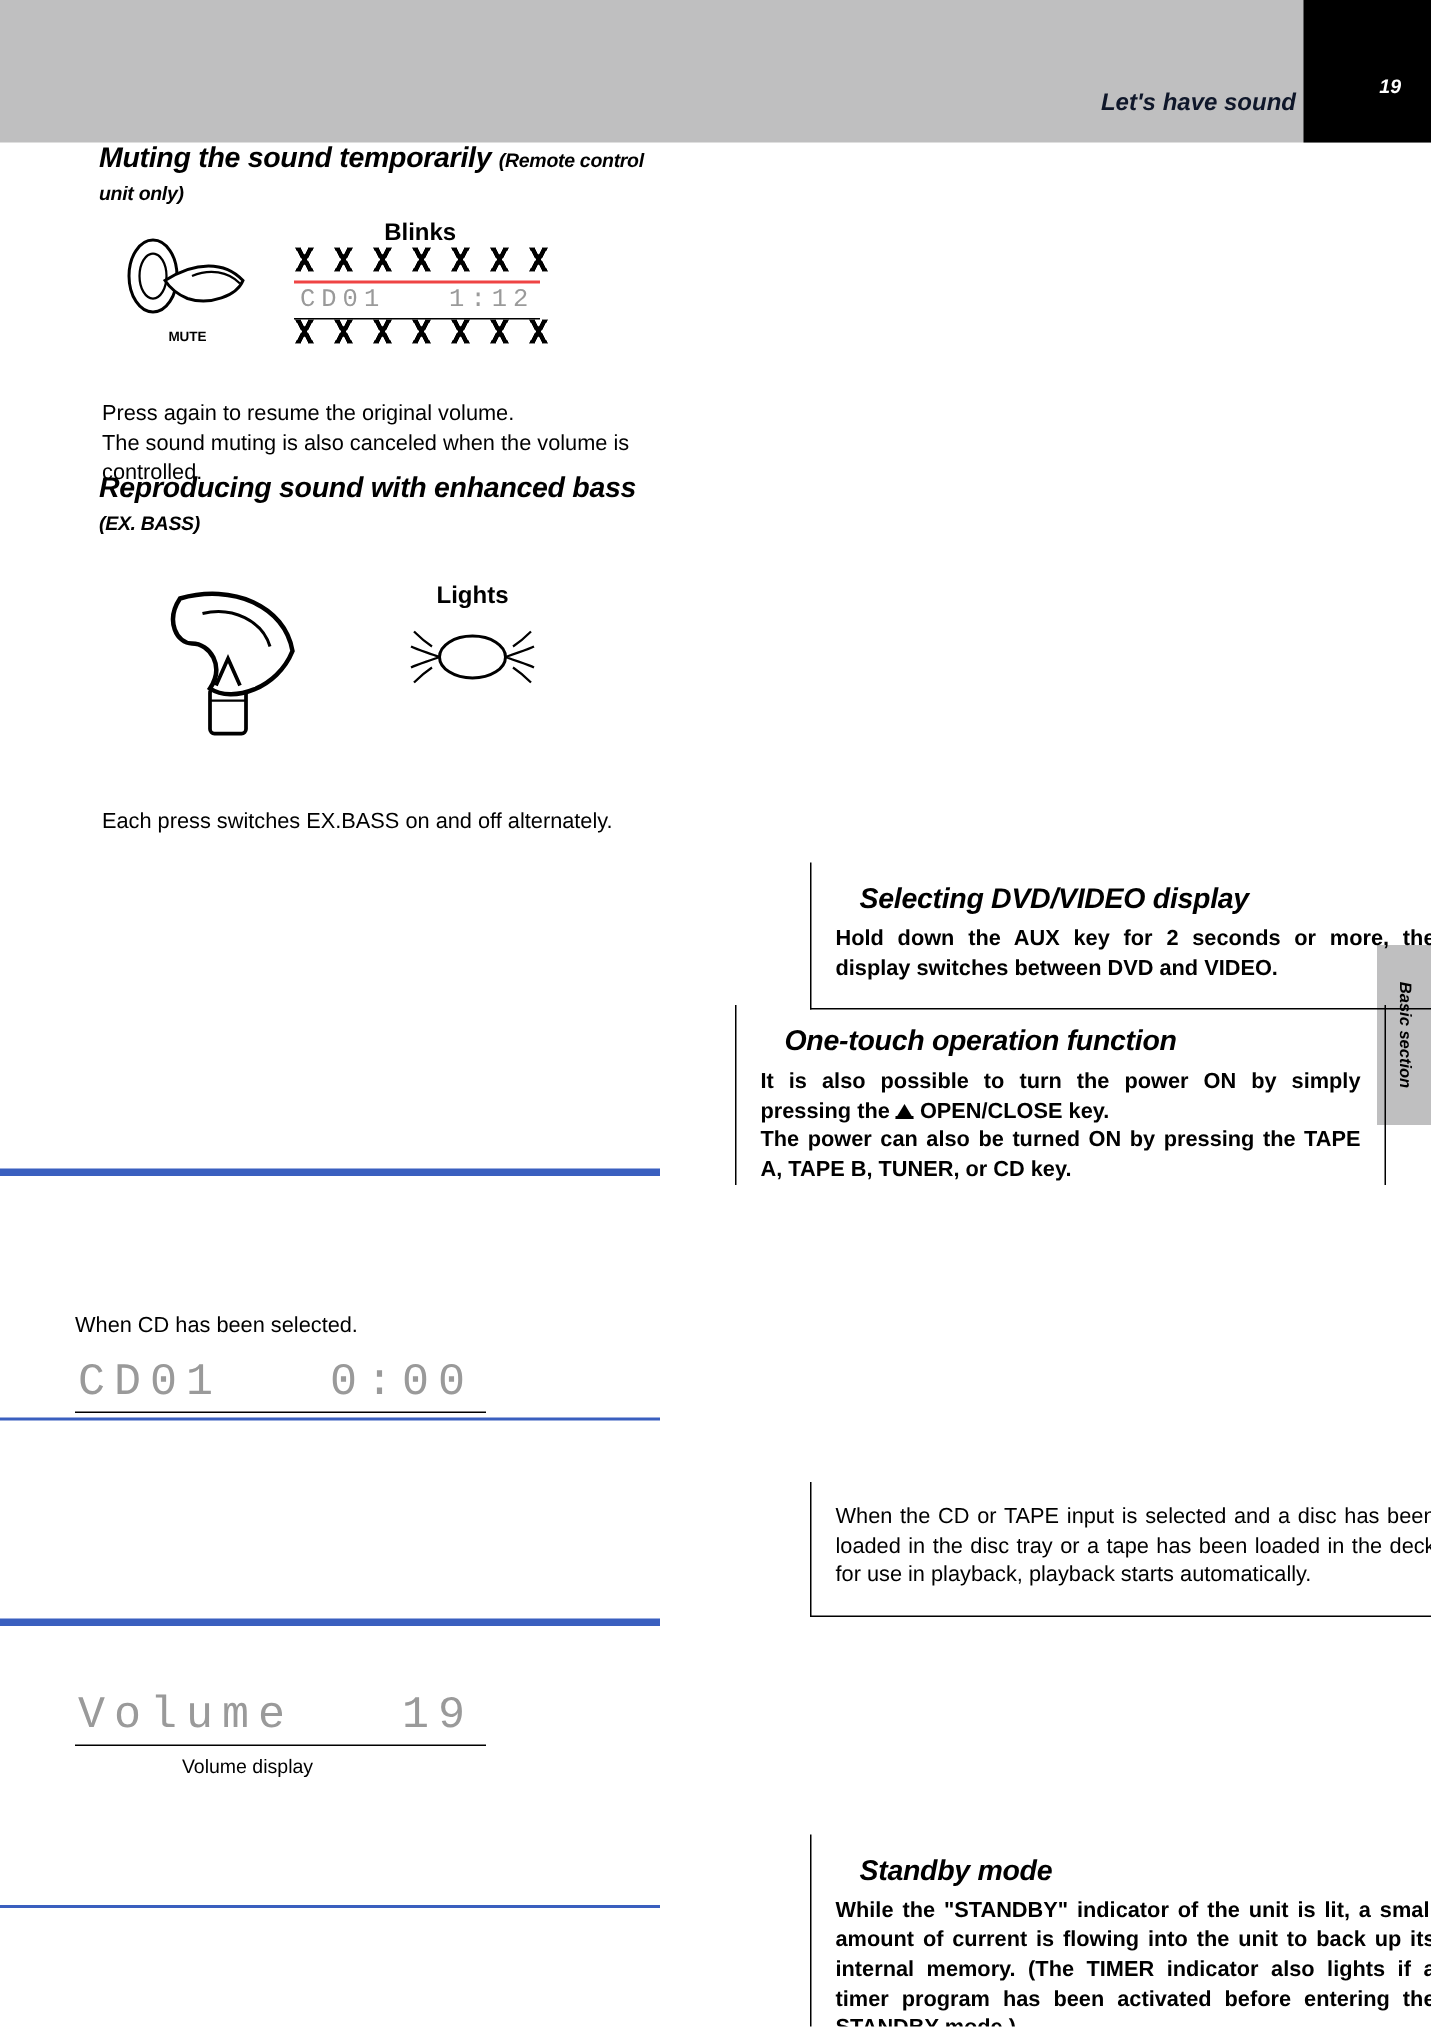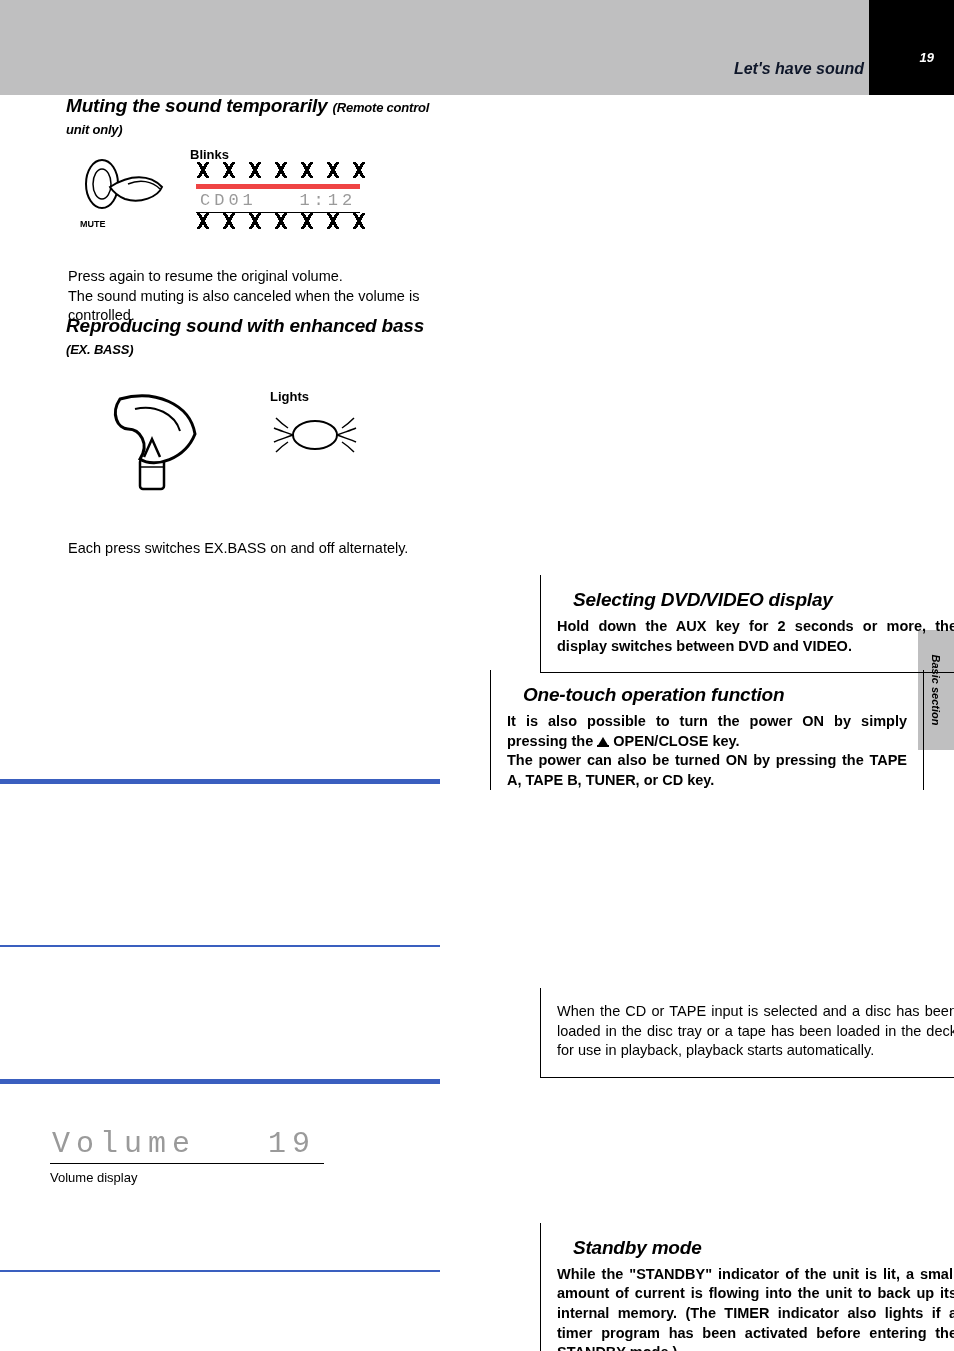--- a/index.html
+++ b/index.html
@@ -23,22 +23,22 @@
   .body{font-size:14.5px;line-height:1.35}
   .bold{font-weight:bold}
   .just{text-align:justify}
 
   .rule{height:2px;background:#3a5fbf;margin:0;border:0}
   .rule.thick{height:5px}
 
   .lcd{font-family:"Courier New",monospace;font-size:30px;letter-spacing:6px;color:#9a9a9a;white-space:pre;border-bottom:1px solid #000;display:inline-block;padding:0 8px 2px 2px;margin-top:6px}
   .lcd.small{font-size:17px;letter-spacing:4px;padding:0 2px 0 0;border-bottom:0}
 
-  .cap-small{font-size:13px;font-weight:bold;text-align:left}
-  .caption{font-size:13px;text-align:left;margin-top:6px}
+  .cap-small{font-size:16px;font-weight:bold;text-align:center}
+  .caption{font-size:13px;text-align:center;margin-top:6px}
 
   .blink-wrap{display:inline-block;position:relative;padding:16px 10px 16px 6px}
   .blink-wrap::before,.blink-wrap::after{content:"";position:absolute;left:0;right:0;height:16px;background-repeat:repeat-x;background-size:26px 16px}
   .blink-wrap::before{top:0;background-image:linear-gradient(60deg,transparent 0 45%,#000 45% 55%,transparent 55% 100%),linear-gradient(-60deg,transparent 0 45%,#000 45% 55%,transparent 55% 100%)}
   .blink-wrap::after{bottom:0;background-image:linear-gradient(-60deg,transparent 0 45%,#000 45% 55%,transparent 55% 100%),linear-gradient(60deg,transparent 0 45%,#000 45% 55%,transparent 55% 100%)}
 
   .side-tab{position:absolute;right:0;top:630px;width:36px;height:120px;background:#bfbfc0}
   .side-tab span{position:absolute;left:50%;top:50%;transform:translate(-50%,-50%) rotate(90deg);transform-origin:center;white-space:nowrap;font-weight:bold;font-style:italic;font-size:11px}
 
   .box{border:1px solid #000;border-top:0;padding:14px 16px 16px;position:relative}
@@ -64,33 +64,33 @@
   </div>
 
 <div class="page">
 
   <div class="col left" style="top:0">
     <h2>
       <span>Muting the sound temporarily</span>
       <span class="sub">(Remote control unit only)</span>
     </h2>
     <div style="display:flex;align-items:flex-end;gap:20px;margin:8px 0 0 30px">
-      <div style="text-align:left">
+      <div style="text-align:center">
         <svg width="90" height="70" viewBox="0 0 90 70">
           <ellipse cx="22" cy="35" rx="16" ry="24" fill="none" stroke="#000" stroke-width="2"></ellipse>
           <ellipse cx="22" cy="35" rx="9" ry="15" fill="none" stroke="#000" stroke-width="1.5"></ellipse>
           <path d="M30 38 C50 25 70 25 82 38 C78 48 60 55 45 50 C40 48 34 44 30 38 Z" fill="#fff" stroke="#000" stroke-width="2"></path>
           <path d="M48 35 C60 30 72 32 80 40" fill="none" stroke="#000" stroke-width="1.5"></path>
         </svg>
         <div class="mute-label">MUTE</div>
       </div>
       <div style="text-align:center">
         <div class="cap-small">Blinks</div>
         <span class="blink-wrap">
-          <span class="lcd small" style="border-top:5px solid #ef4444;border-bottom:1px solid #000;padding:2px 4px">CD01   1:12</span>
+          <span class="lcd small" style="border-top:2px solid #ef4444;border-bottom:1px solid #000;padding:2px 4px">CD01   1:12</span>
         </span>
       </div>
     </div>
     <div class="body" style="margin-top:38px;padding-left:18px;white-space:pre-line">Press again to resume the original volume.
 The sound muting is also canceled when the volume is controlled.</div>
   </div>
 
   <div class="col left" style="top:220px">
     <h2>
       <span>Reproducing sound with enhanced bass</span>
@@ -112,20 +112,24 @@
           <path d="M67 25 C75 22 82 20 86 18 M67 25 C75 28 82 30 86 32 M72 18 C78 14 82 10 84 8 M72 32 C78 36 82 40 84 42" stroke="#000" stroke-width="1.5" fill="none"></path>
         </svg>
       </div>
     </div>
     <div class="body" style="margin-top:30px;padding-left:18px">Each press switches EX.BASS on and off alternately.</div>
   </div>
 
   <hr class="rule thick" style="position:absolute;left:0;top:684px;width:440px">
   <hr class="rule" style="position:absolute;left:0;top:850px;width:440px">
 
+  <div class="col left" style="top:780px">
+    <div class="body" style="margin-bottom:4px">When CD has been selected.</div>
+    <span class="lcd">CD01   0:00</span>
+  </div>
 
   <hr class="rule thick" style="position:absolute;left:0;top:984px;width:440px">
   <hr class="rule" style="position:absolute;left:0;top:1175px;width:440px">
 
   <div class="col left" style="top:1026px;text-align:left">
     <span class="lcd">Volume   19</span>
     <div class="caption" style="width:230px">Volume display</div>
   </div>
 
   <div class="col right box" style="top:440px">

